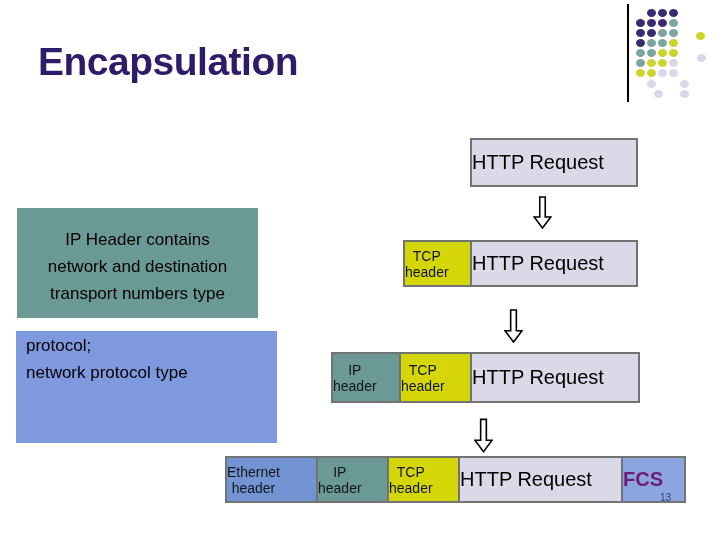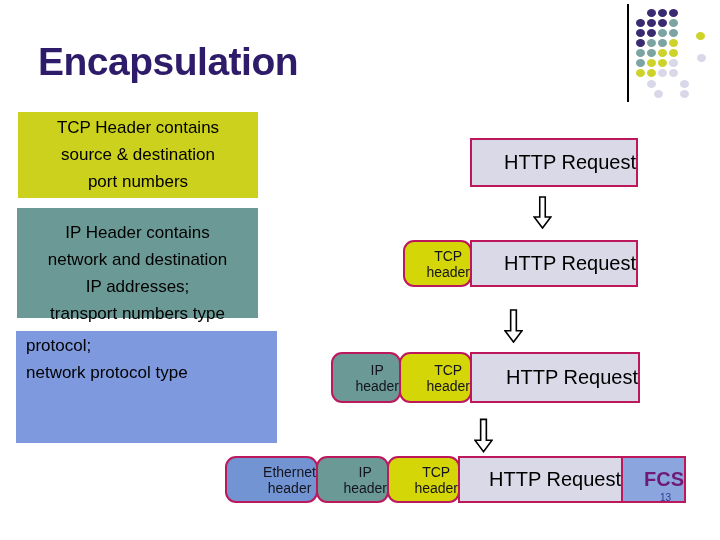--- a/index.html
+++ b/index.html
@@ -10,31 +10,31 @@
   .title {
     position:absolute; left:38px; top:40px; margin:0;
     font-size:39px; font-weight:bold; letter-spacing:-0.5px;
   }
   
   .deco-line { position:absolute; left:627px; top:4px; width:2px; height:98px; background:#000; }
   .dot { position:absolute; width:9px; height:8px; border-radius:50%; }
   
   .callout { position:absolute; font-size:17px; line-height:27px; color:#000; }
   .callout-tcp  { left:18px; top:112px; width:240px; height:86px; text-align:center; padding-top:2px; box-sizing:border-box; }
-  .callout-ip   { left:17px; top:208px; width:241px; height:110px; text-align:center; box-sizing:border-box; padding-top:11px; }
+  .callout-ip   { left:17px; top:208px; width:241px; height:110px; text-align:center; box-sizing:border-box; padding-top:18px; }
   .callout-eth  { left:16px; top:331px; width:261px; height:112px; text-align:left; box-sizing:border-box; padding:1px 0 0 10px; }
   
   .row { position:absolute; display:flex; }
   .cell {
-    box-sizing:border-box; border:2px solid #be185d;
-    display:flex; align-items:center; justify-content:flex-end;
+    box-sizing:border-box; border:2px solid #737373;
+    display:flex; align-items:center; justify-content:flex-start;
     height:100%;
   }
   .cell + .cell { margin-left:-2px; }
-  .cell-small { font-size:14px; line-height:16px; text-align:center; color:#14141e;border-radius:11px; }
+  .cell-small { font-size:14px; line-height:16px; text-align:center; color:#14141e; }
   .cell-small span { display:block; }
   .cell-http { font-size:20px; color:#000; white-space:nowrap; }
   .cell-fcs  { font-size:20px; font-weight:bold; }
   .arrow { position:absolute; }
   .page-num { position:absolute; left:660px; top:492px; font-size:10px; }
 </style>
 </head>
 <body>
 
 <div class="slide">
@@ -71,30 +71,24 @@
       <div class="dot" style="left: 636px; top: 69px; background: rgb(206, 211, 42);"></div>
       <div class="dot" style="left: 647px; top: 69px; background: rgb(206, 211, 42);"></div>
       <div class="dot" style="left: 658px; top: 69px; background: rgb(216, 216, 232);"></div>
       <div class="dot" style="left: 669px; top: 69px; background: rgb(216, 216, 232);"></div>
       <div class="dot" style="left: 647px; top: 80px; background: rgb(216, 216, 232);"></div>
       <div class="dot" style="left: 680px; top: 80px; background: rgb(216, 216, 232);"></div>
       <div class="dot" style="left: 654px; top: 90px; background: rgb(216, 216, 232);"></div>
       <div class="dot" style="left: 680px; top: 90px; background: rgb(216, 216, 232);"></div>
     </div>
 
-  <div class="callout callout-tcp" style="background-color: rgb(203, 209, 28);">
-    <div>TCP Header contains</div>
-    <div>source &amp; destination</div>
-    <div>port numbers</div>
-  </div>
 
   <div class="callout callout-ip" style="background-color: rgb(107, 154, 150);">
     <div>IP Header contains</div>
     <div>network and destination</div>
-    <div>IP addresses;</div>
     <div>transport numbers type</div>
   </div>
 
   <div class="callout callout-eth" style="background-color: rgb(126, 153, 221);">
     <div>protocol;</div>
     <div>network protocol type</div>
   </div>
 
   <div class="row" style="left:470px; top:138px; height:49px;">
     <div class="cell cell-http" style="width: 168px; background-color: rgb(217, 217, 232);">

